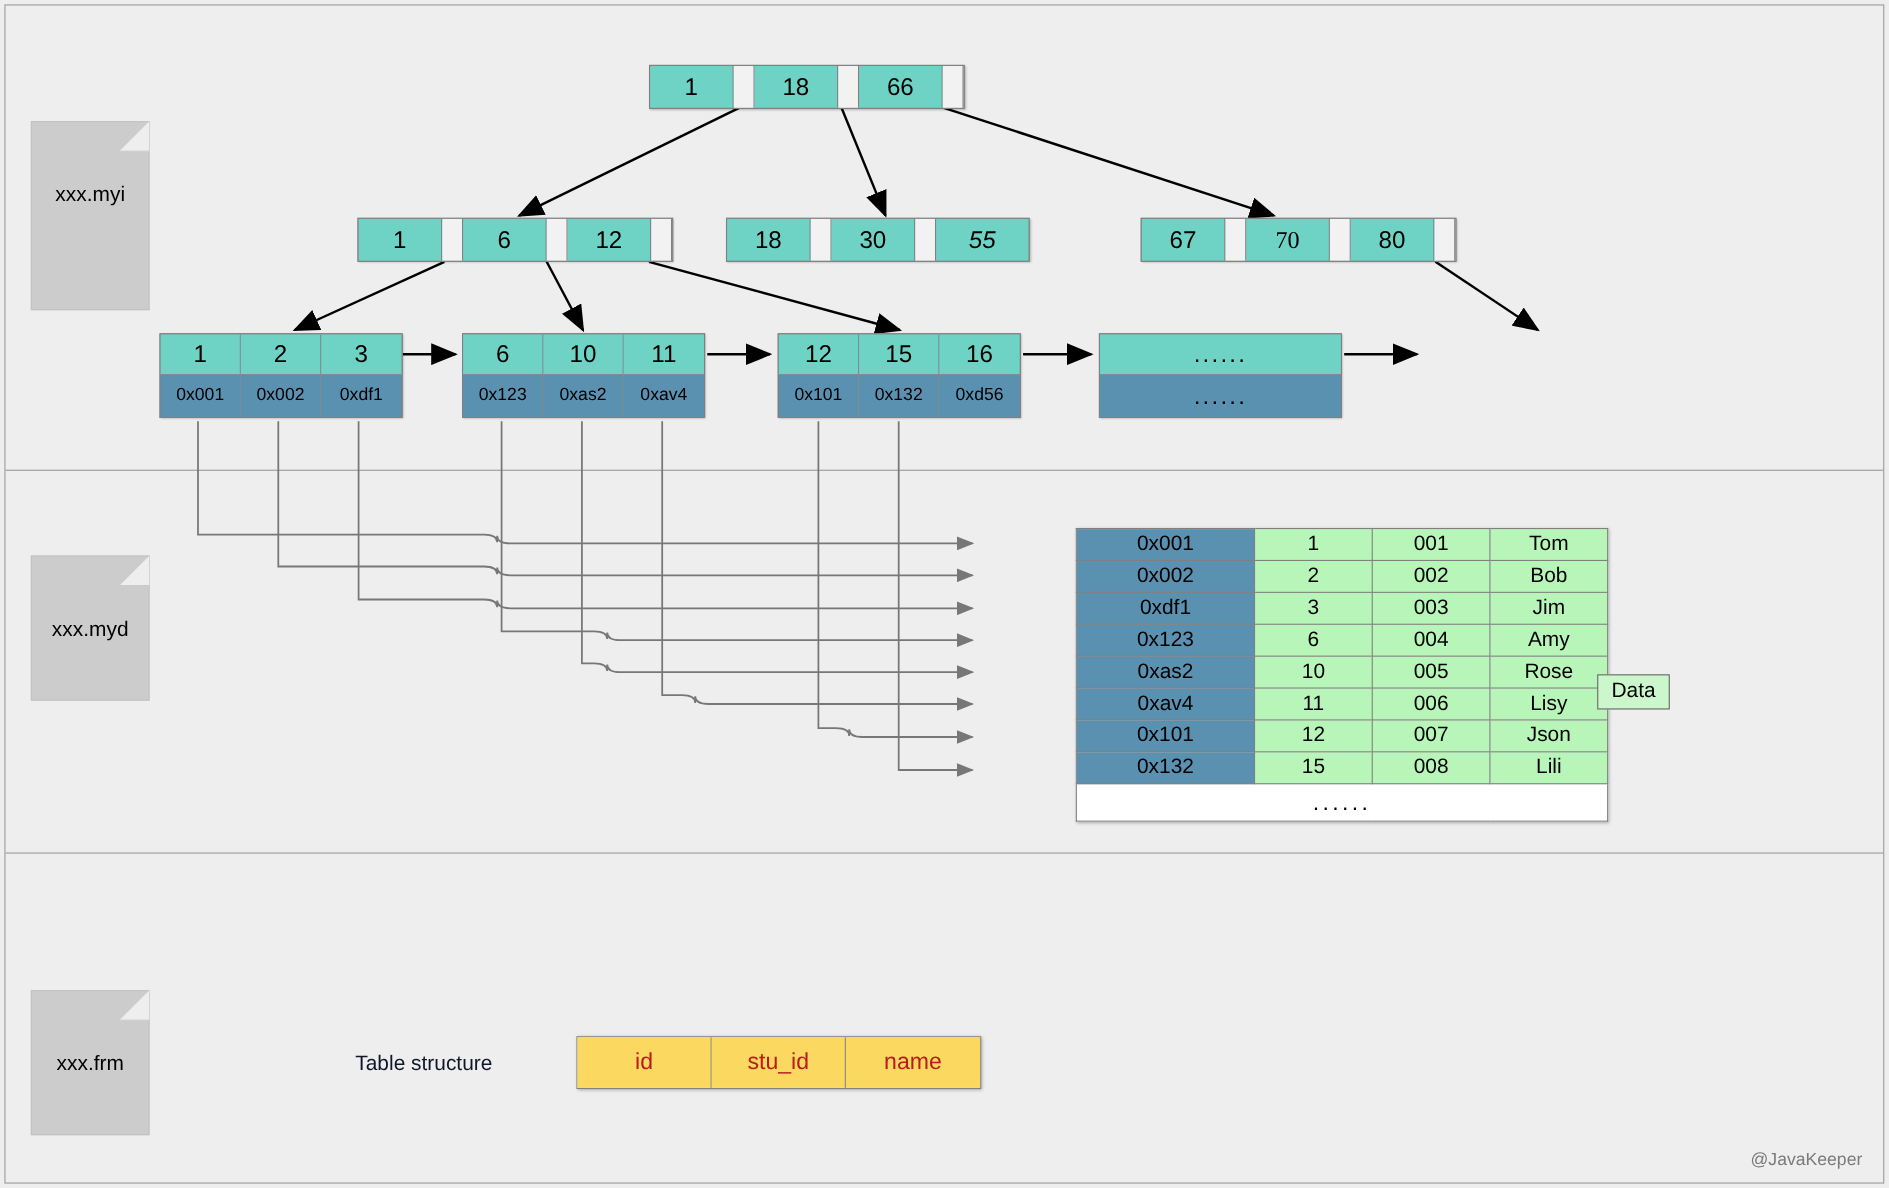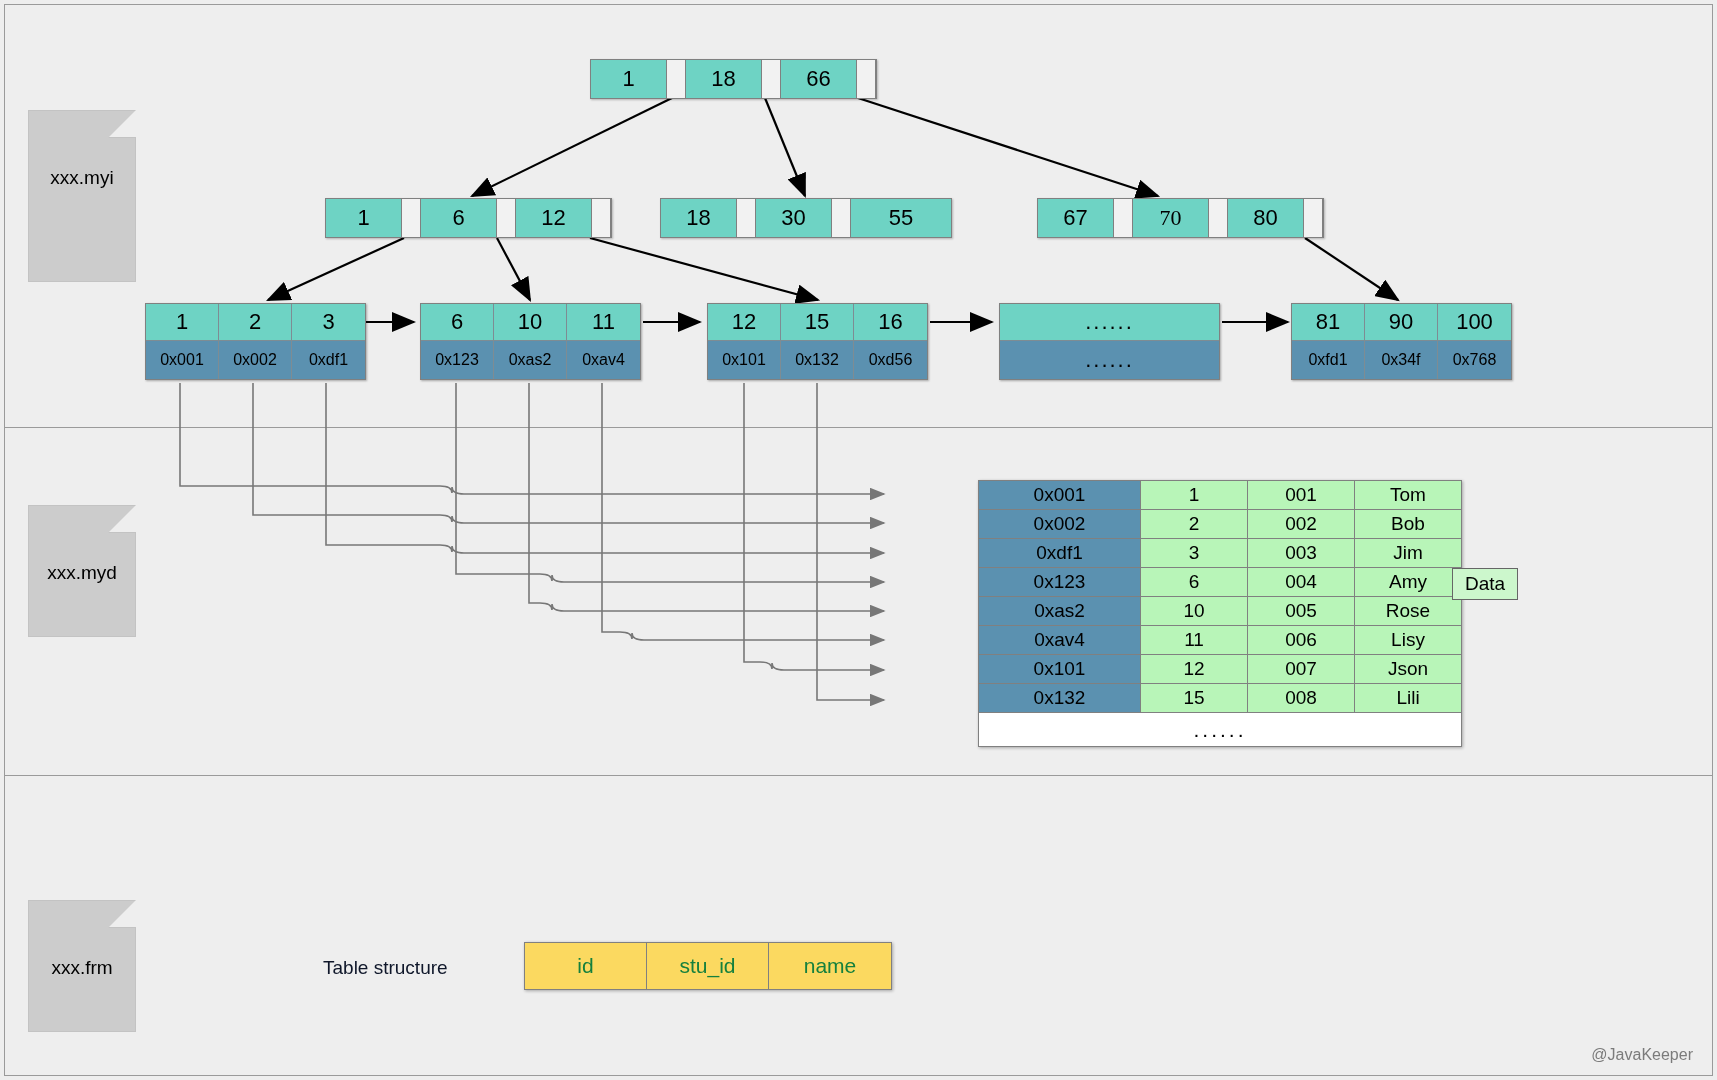--- a/index.html
+++ b/index.html
@@ -103,21 +103,21 @@
     position:absolute; background:#ccf7cc; border:1px solid #666;
     font-size:19px; color:#000; padding:4px 12px;
   }
 
   
   .struct{
     position:absolute; display:flex; border:1px solid #808080;
     box-shadow:1px 1px 3px rgba(0,0,0,.3);
   }
   .struct .col{
-    background:#fbd960; color:#15803d; font-size:21px;
+    background:#fbd960; color:#b91c1c; font-size:21px;
     width:122px; height:46px;
     display:flex; align-items:center; justify-content:center;
     border-right:1px solid #808080;
   }
   .struct .col:last-child{ border-right:none; }
   .struct-label{
     position:absolute; font-size:19px; color:#0f172a;
   }
 
   .watermark{
@@ -197,21 +197,21 @@
     <div class="ptr"></div>
     <div class="key" style="width:76px;">12</div>
     <div class="ptr"></div>
   </div>
 
   <div class="node" style="left:660px; top:198px;">
     <div class="key" style="width:76px;">18</div>
     <div class="ptr"></div>
     <div class="key" style="width:76px;">30</div>
     <div class="ptr"></div>
-    <div class="key" style="width:100px;">55</div>
+    <div class="key" style="width:84px;font-style:italic;">55</div>
   </div>
 
   <div class="node" style="left:1037px; top:198px;">
     <div class="key" style="width:76px;">67</div>
     <div class="ptr"></div>
     <div class="key" style="width:76px;font-family:Liberation Serif, serif;">70</div>
     <div class="ptr"></div>
     <div class="key" style="width:76px;">80</div>
     <div class="ptr"></div>
   </div>
@@ -257,32 +257,20 @@
 
   <div class="leaf ellipsis" style="left:999px; top:303px; width:221px;">
     <div class="row">
       <div class="kcell" style="width:219px;">......</div>
     </div>
     <div class="row">
       <div class="acell" style="width:219px;">......</div>
     </div>
   </div>
 
-  <div class="leaf" style="left:1291px; top:303px; width:221px;">
-    <div class="row">
-      <div class="kcell" style="width:73px;">81</div>
-      <div class="kcell" style="width:73px;">90</div>
-      <div class="kcell" style="width:73px;">100</div>
-    </div>
-    <div class="row">
-      <div class="acell" style="width:73px;">0xfd1</div>
-      <div class="acell" style="width:73px;">0x34f</div>
-      <div class="acell" style="width:73px;">0x768</div>
-    </div>
-  </div>
 
   <div class="file-icon" style="left:28px; top:505px; width:108px; height:132px;">
     <div class="corner"></div>
     <div class="file-label" style="top:56px;">xxx.myd</div>
   </div>
 
   <table class="data-table" style="left:978px; top:480px;">
     <tbody>
       <tr>
         <td class="addr">0x001</td>
@@ -331,21 +319,21 @@
         <td class="v">15</td>
         <td class="v">008</td>
         <td class="v">Lili</td>
       </tr>
       <tr>
         <td class="last-row" colspan="4" style="height:34px;">......</td>
       </tr>
     </tbody>
   </table>
 
-  <div class="data-legend" style="left:1452px; top:568px;">Data</div>
+  <div class="data-legend" style="left:1452px; top:613px;">Data</div>
 
   <div class="file-icon" style="left:28px; top:900px; width:108px; height:132px;">
     <div class="corner"></div>
     <div class="file-label" style="top:56px;">xxx.frm</div>
   </div>
 
   <div class="struct-label" style="left:323px; top:957px;">Table structure</div>
 
   <div class="struct" style="left:524px; top:942px;">
     <div class="col">id</div>

